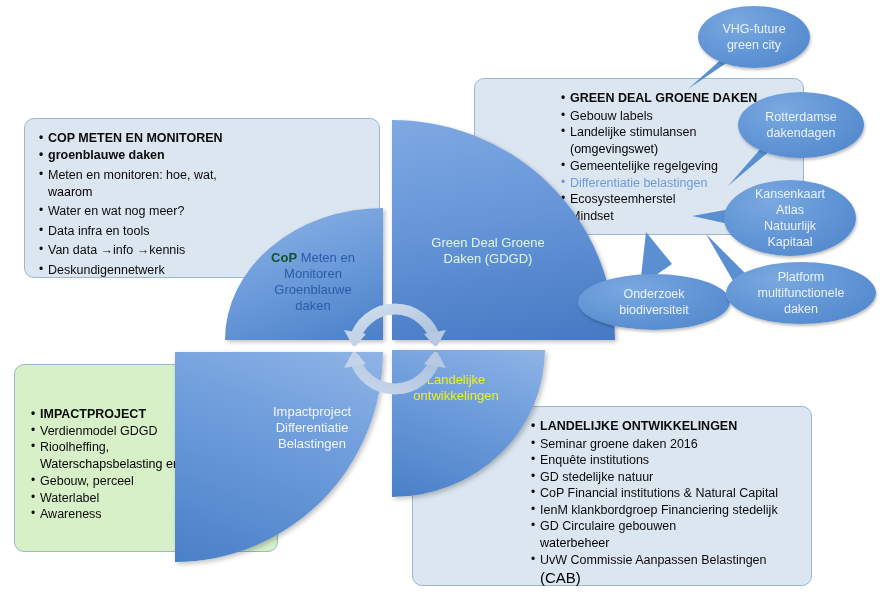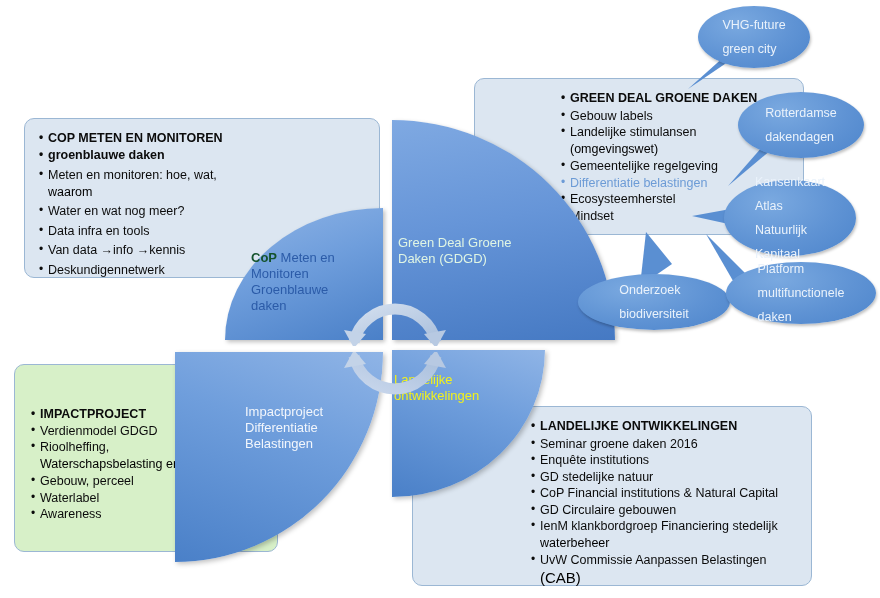--- a/index.html
+++ b/index.html
@@ -46,21 +46,21 @@
   
   #box-impact{left:14px;top:364px;width:264px;height:188px;padding:42px 14px 0 16px;}
   
   #box-land{left:412px;top:406px;width:400px;height:180px;padding:12px 0 0 0;}
   #box-land .inner{padding-left:118px;}
 
   
   .quad{position:absolute;color:#fff;}
   .quad .qlabel{
     position:absolute;
-    text-align:left;
+    text-align:center;
     font-size:13px;
     line-height:16px;
     white-space:pre-line;
   }
   .qshape{position:absolute;inset:0;}
 
   #quad-tl .qshape{
     background:linear-gradient(160deg,#8FB4E6 0%,#6F9EDC 45%,#4A80C8 100%);
     border-radius:100% 0 0 0;
     box-shadow:2px 2px 4px rgba(0,0,0,.25);
@@ -97,21 +97,22 @@
   
   .arrow{position:absolute;}
 
   
   .bubble{
     position:absolute;
     background:radial-gradient(ellipse at 35% 28%,#7AA9E0 0%,#5F93D4 55%,#4C84CB 100%);
     border-radius:50%;
     color:#EAF2FB;
     font-size:12.5px;
-    line-height:24px;
+    line-height:16px;
+    text-align:center;
     display:flex;align-items:center;justify-content:center;
     white-space:pre-line;
     box-shadow:1px 2px 3px rgba(0,0,0,.25);
   }
   .tail{position:absolute;}
 </style>
 </head>
 <body>
 
 <div id="stage">
@@ -150,22 +151,22 @@
     <div class="bl tight">Awareness</div>
   </div>
 
   <div class="infobox blue" id="box-land">
     <div class="inner">
       <div class="bl b" style="margin-bottom:2px;">LANDELIJKE ONTWIKKELINGEN</div>
       <div class="bl tight">Seminar groene daken 2016</div>
       <div class="bl tight">Enquête institutions</div>
       <div class="bl tight">GD stedelijke natuur</div>
       <div class="bl tight">CoP Financial institutions &amp; Natural Capital</div>
+      <div class="bl tight">IenM klankbordgroep Financiering stedelijk</div>
       <div class="bl tight">GD Circulaire gebouwen</div>
-      <div class="bl tight">IenM klankbordgroep Financiering stedelijk</div>
       <div class="sub" style="font-size:12.5px;line-height:15.5px;margin-bottom:2px;">waterbeheer</div>
       <div class="bl tight">UvW Commissie Aanpassen Belastingen</div>
       <div class="sub" style="font-size:15px;line-height:15.5px;">(CAB)</div>
     </div>
   </div>
 
   <div class="quad" id="quad-tl">
     <div class="qshape"></div>
     <div class="qlabel"><b>CoP</b><span> Meten en
 Monitoren

